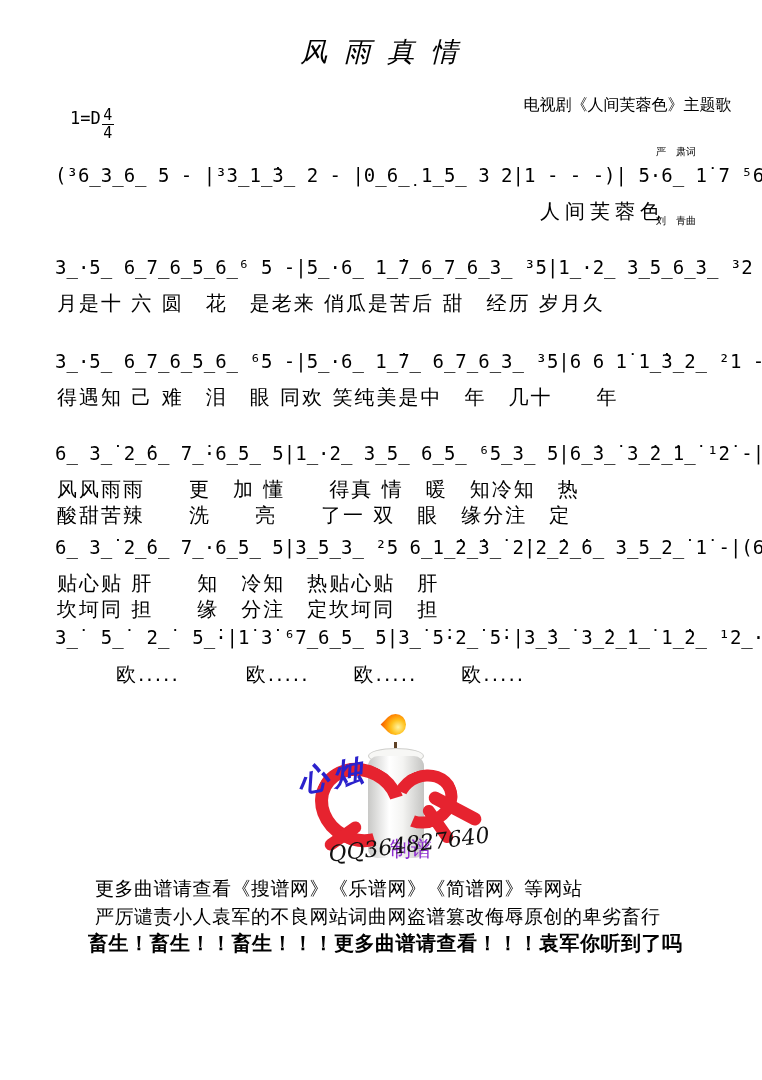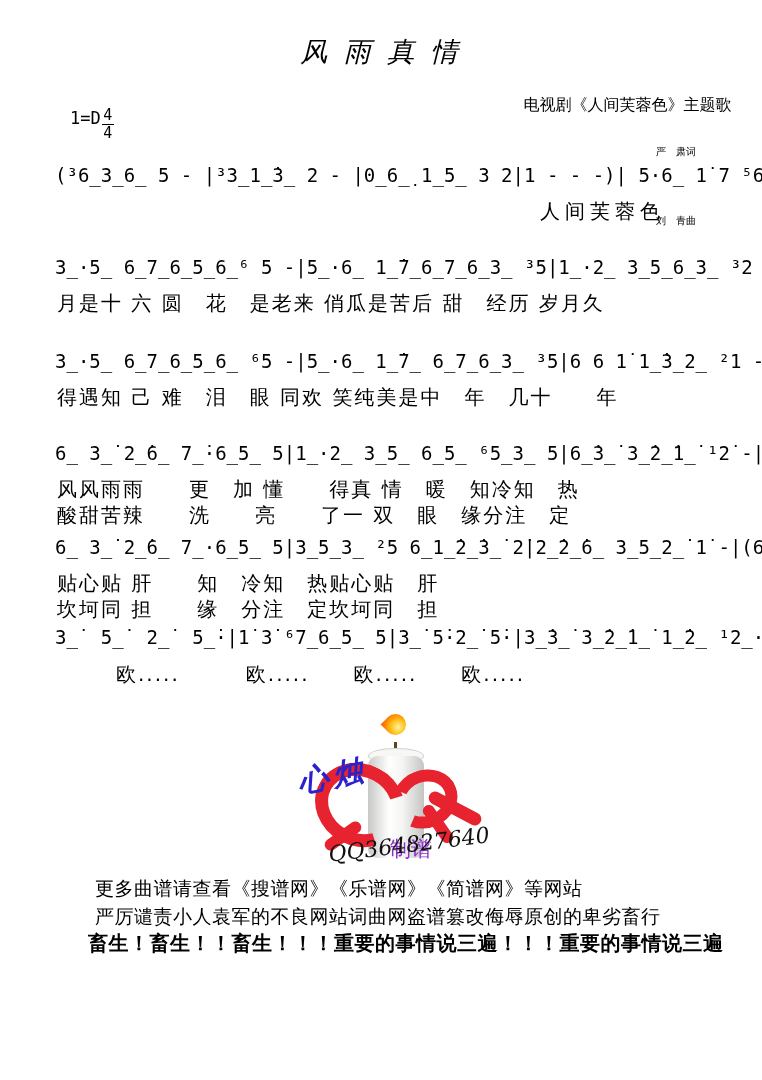--- a/index.html
+++ b/index.html
@@ -107,15 +107,15 @@
     <div class="rb rb-solid rb-tail-r1"></div>
     <div class="rb rb-solid rb-tail-r2"></div>
     <div class="rb rb-solid rb-tail-l"></div>
     <div class="wm-name" style="color: rgb(43, 34, 204);">心烛</div>
     <div class="wm-credit" style="color: rgb(143, 47, 208);">制谱</div>
     <div class="wm-qq" style="color: rgb(17, 17, 17);">QQ364827640</div>
   </div>
 
   <div class="footer-line f1">更多曲谱请查看《搜谱网》《乐谱网》《简谱网》等网站</div>
   <div class="footer-line f2">严厉谴责小人袁军的不良网站词曲网盗谱篡改侮辱原创的卑劣畜行</div>
-  <div class="footer-line f3">畜生！畜生！！畜生！！！重要的事情说三遍！！！重要的事情说三遍</div>
+  <div class="footer-line f3">畜生！畜生！！畜生！！！更多曲谱请查看！！！袁军你听到了吗</div>
 
 </div>
 
 </body></html>

